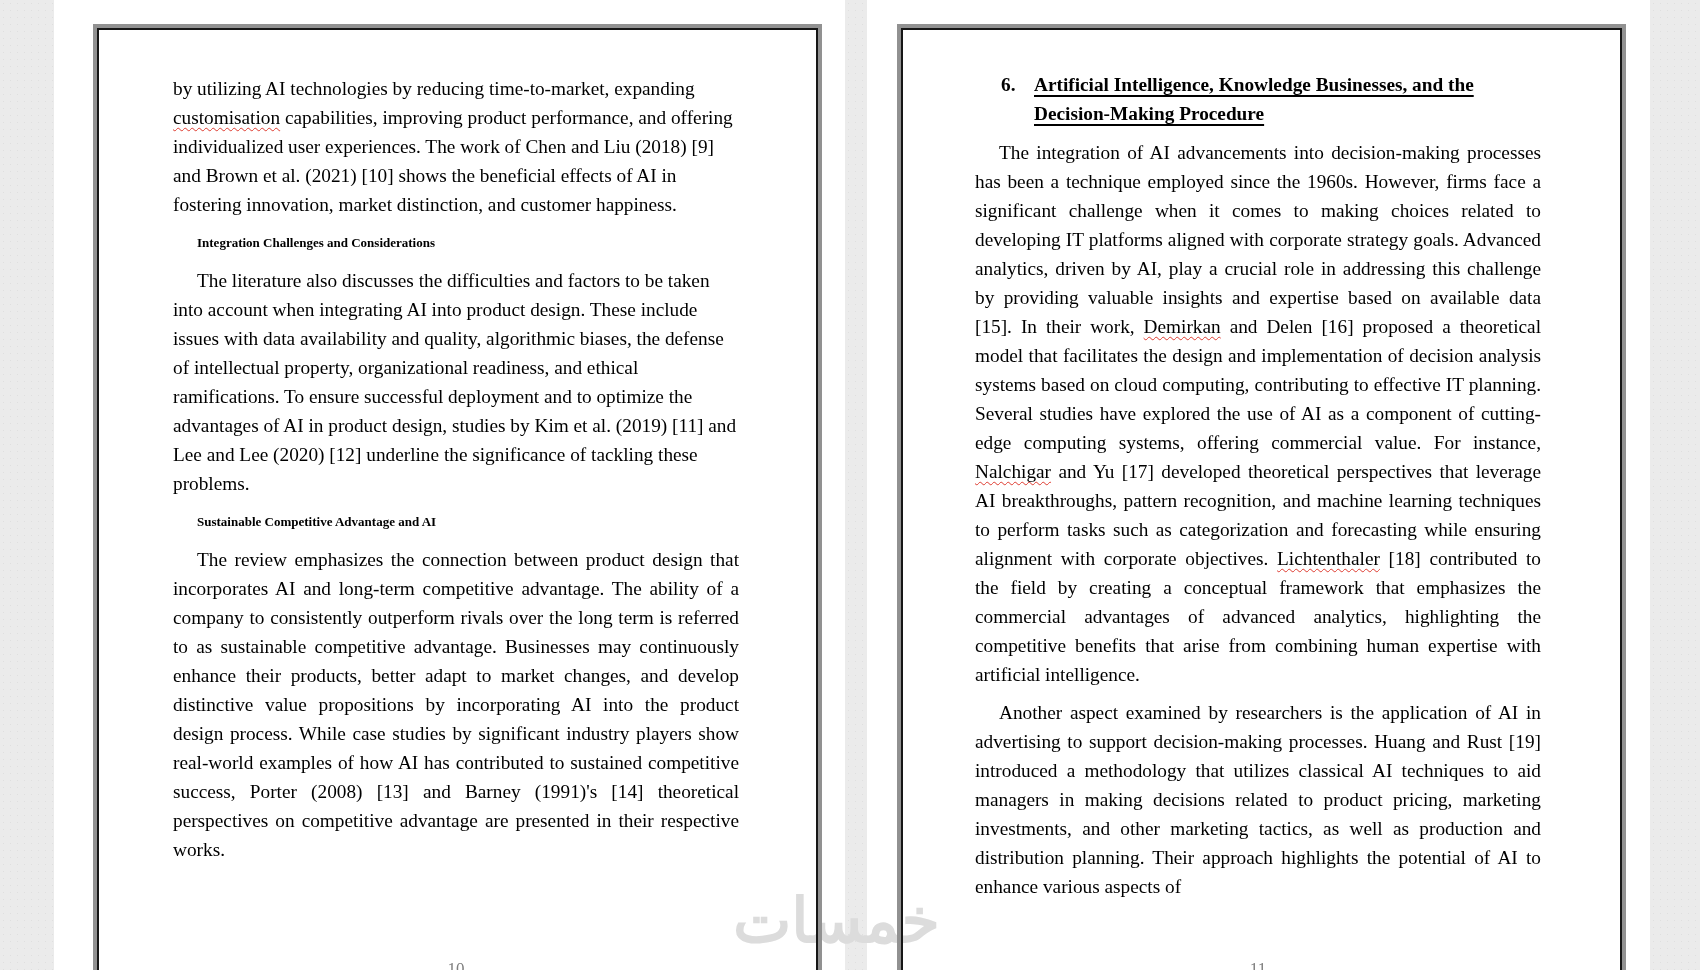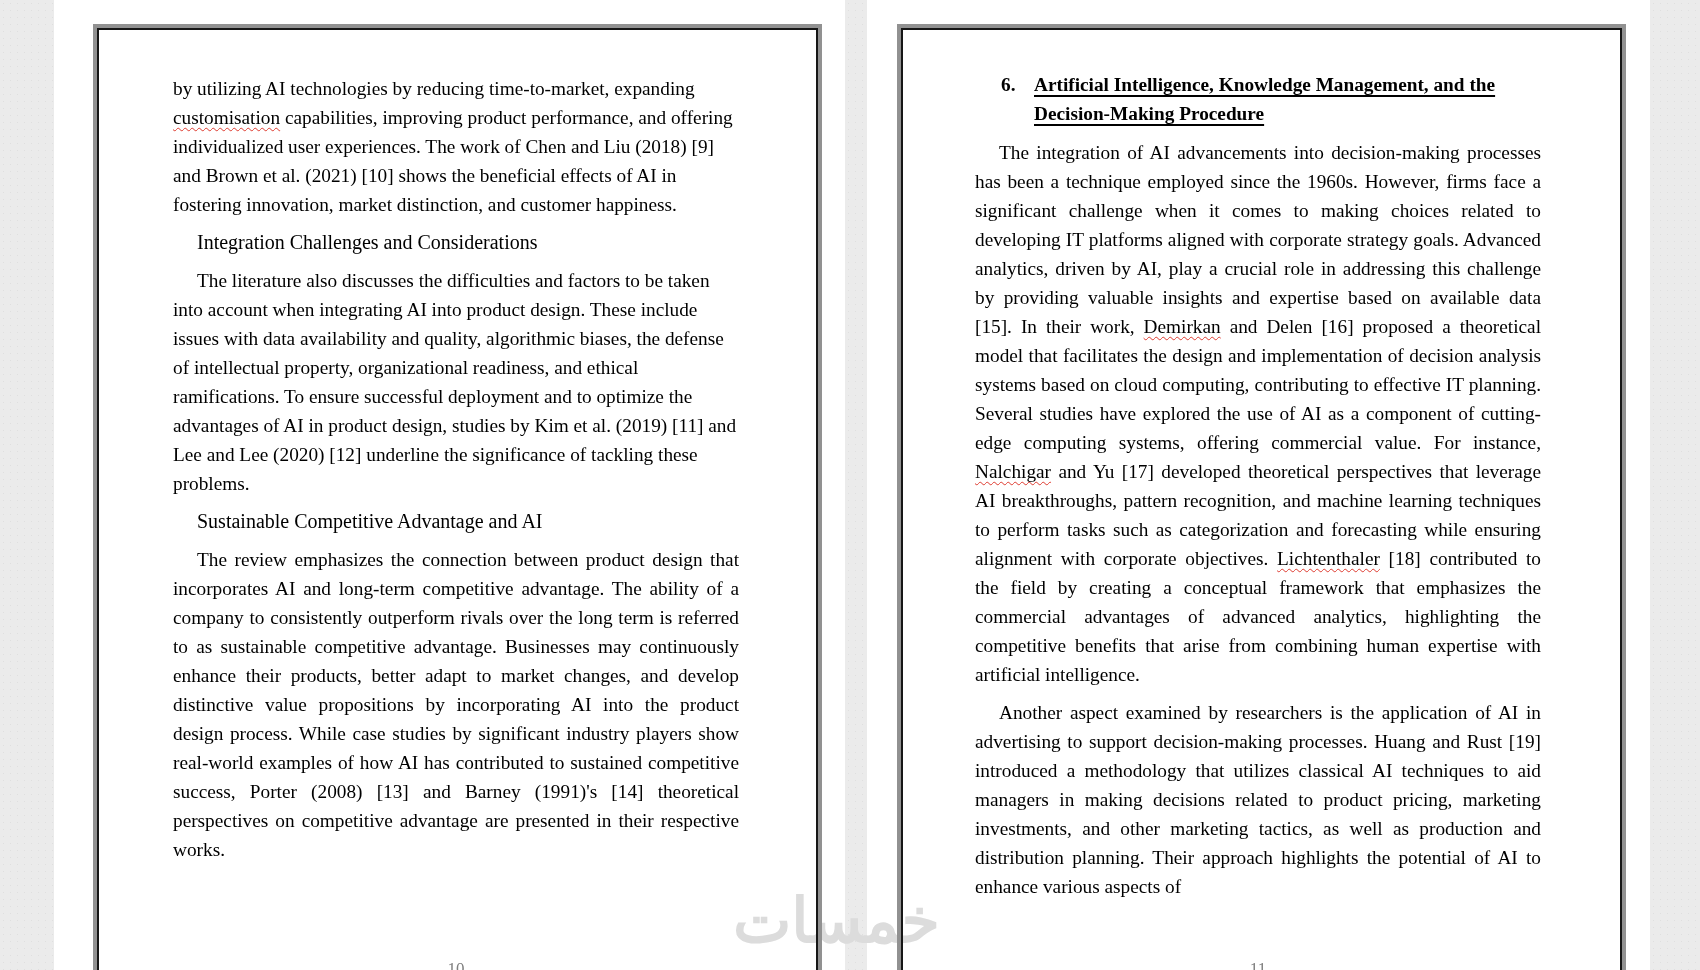--- a/index.html
+++ b/index.html
@@ -69,22 +69,22 @@
   .text-block.right { left: 975px; }
 
   .para {
     margin: 4px 0 9px 0;
   }
   .para.indent { text-indent: 24px; }
   .para.align-left    { text-align: left; }
   .para.align-justify { text-align: justify; }
 
   .heading {
-    font-size: 20px;
-    font-weight: normal;
+    font-size: 13px;
+    font-weight: bold;
     margin: 0 0 9px 0;
     text-indent: 24px;
   }
 
   .num-heading {
     display: flex;
     margin: 0 0 10px 0;
     padding-left: 26px;
     font-weight: bold;
   }
@@ -135,21 +135,21 @@
   <div class="text-block left" id="left-blocks">
       <p class="para align-left">by utilizing AI technologies by reducing time-to-market, expanding <span class="misspell">customisation</span> capabilities, improving product performance, and offering individualized user experiences. The work of Chen and Liu (2018) [9] and Brown et al. (2021) [10] shows the beneficial effects of AI in fostering innovation, market distinction, and customer happiness.</p>
       <div class="heading">Integration Challenges and Considerations</div>
       <p class="para align-left indent">The literature also discusses the difficulties and factors to be taken into account when integrating AI into product design. These include issues with data availability and quality, algorithmic biases, the defense of intellectual property, organizational readiness, and ethical ramifications. To ensure successful deployment and to optimize the advantages of AI in product design, studies by Kim et al. (2019) [11] and Lee and Lee (2020) [12] underline the significance of tackling these problems.</p>
       <div class="heading">Sustainable Competitive Advantage and AI</div>
       <p class="para align-justify indent">The review emphasizes the connection between product design that incorporates AI and long-term competitive advantage. The ability of a company to consistently outperform rivals over the long term is referred to as sustainable competitive advantage. Businesses may continuously enhance their products, better adapt to market changes, and develop distinctive value propositions by incorporating AI into the product design process. While case studies by significant industry players show real-world examples of how AI has contributed to sustained competitive success, Porter (2008) [13] and Barney (1991)'s [14] theoretical perspectives on competitive advantage are presented in their respective works.</p>
     </div>
   <div class="text-block right" id="right-blocks">
       <div class="num-heading">
         <span class="num">6.</span>
-        <span class="num-text">Artificial Intelligence, Knowledge Management, and the Decision-Making Procedure</span>
+        <span class="num-text">Artificial Intelligence, Knowledge Businesses, and the Decision-Making Procedure</span>
       </div>
       <p class="para align-justify indent">The integration of AI advancements into decision-making processes has been a technique employed since the 1960s. However, firms face a significant challenge when it comes to making choices related to developing IT platforms aligned with corporate strategy goals. Advanced analytics, driven by AI, play a crucial role in addressing this challenge by providing valuable insights and expertise based on available data [15]. In their work, <span class="misspell">Demirkan</span> and Delen [16] proposed a theoretical model that facilitates the design and implementation of decision analysis systems based on cloud computing, contributing to effective IT planning. Several studies have explored the use of AI as a component of cutting-edge computing systems, offering commercial value. For instance, <span class="misspell">Nalchigar</span> and Yu [17] developed theoretical perspectives that leverage AI breakthroughs, pattern recognition, and machine learning techniques to perform tasks such as categorization and forecasting while ensuring alignment with corporate objectives. <span class="misspell">Lichtenthaler</span> [18] contributed to the field by creating a conceptual framework that emphasizes the commercial advantages of advanced analytics, highlighting the competitive benefits that arise from combining human expertise with artificial intelligence.</p>
       <p class="para align-justify indent">Another aspect examined by researchers is the application of AI in advertising to support decision-making processes. Huang and Rust [19] introduced a methodology that utilizes classical AI techniques to aid managers in making decisions related to product pricing, marketing investments, and other marketing tactics, as well as production and distribution planning. Their approach highlights the potential of AI to enhance various aspects of</p>
     </div>
 
   <div class="page-number left">10</div>
   <div class="page-number right">11</div>
 
 </div>
 

